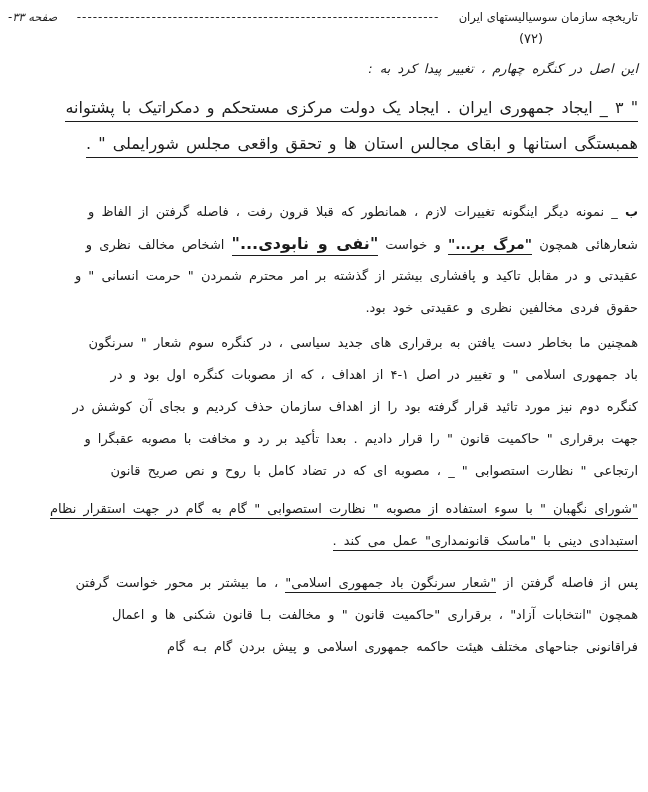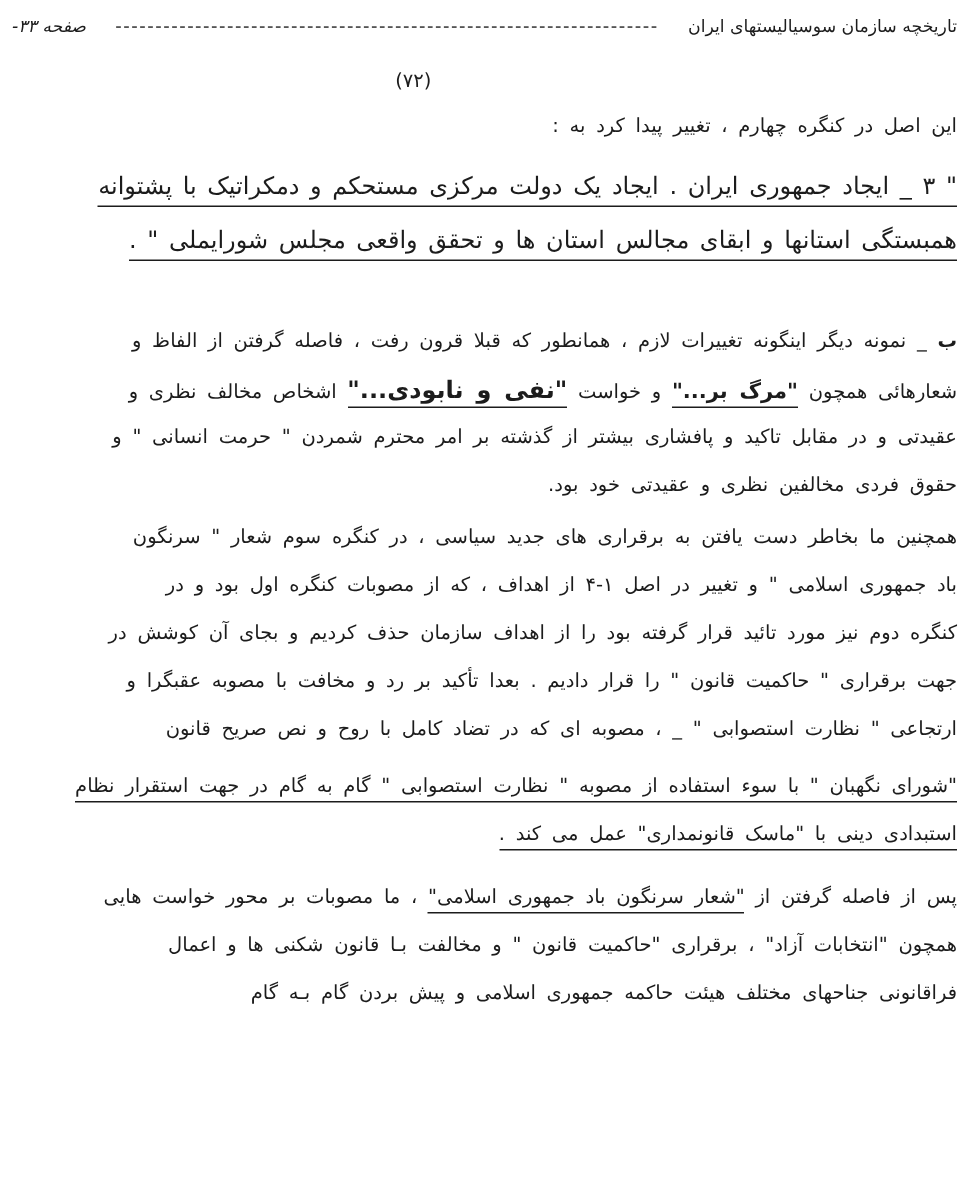--- a/index.html
+++ b/index.html
@@ -8,24 +8,24 @@
     width:648px; height:792px; background:#ffffff;
     direction:rtl; overflow:hidden; position:relative;
     font-family:"DejaVu Sans", sans-serif; color:#1c1c1c;
     padding:8px 10px 0 8px;
   }
   .header { display:flex; align-items:center; height:18px; font-size:11.5px; }
   .h-title { white-space:nowrap; }
   .h-dashes { flex:1; overflow:hidden; white-space:nowrap; margin:0 8px; font-size:12px; letter-spacing:1px; direction:ltr; text-align:center; color:#2a2a2a; }
   .h-page { white-space:nowrap;font-style:italic; }
 
-  .marker { margin-top:20px; height:18px; line-height:18px; font-size:13px; text-align:center; padding-left:0; padding-right:95px; }
+  .marker { margin-top:4px; height:18px; line-height:18px; font-size:13px; text-align:right; padding-left:0; padding-right:95px; }
 
   .line { font-size:13px; height:32px; line-height:32px; white-space:nowrap; text-align:right; word-spacing:3px; }
-  .intro { margin-top:10px; height:22px; line-height:22px; }
+  .intro { margin-top:10px; height:22px; line-height:22px;font-style:italic; }
 
   .principle { margin-top:10px; }
   .pline { font-size:16px; height:36px; line-height:36px; white-space:nowrap; text-align:right; word-spacing:2px; }
   .ul2 { border-bottom:1.7px solid #1c1c1c; padding-bottom:4px; }
   .ul  { border-bottom:1.5px solid #1c1c1c; padding-bottom:2px; }
 
   .para-b    { margin-top:34px; }
   .para-main { margin-top:3px; }
   .para-n    { margin-top:2px; }
   .para-g    { margin-top:6px; }
@@ -84,19 +84,19 @@
     <div class="line">
       <span class="ul">"شورای نگهبان " با سوء استفاده از  مصوبه " نظارت استصوابی "  گام به گام  در جهت استقرار نظام</span>
     </div>
     <div class="line">
       <span class="ul">استبدادی دینی با "ماسک قانونمداری"  عمل می کند .</span>
     </div>
   </div>
 
   <div class="para-last">
     <div class="line">
-      <span>پس از فاصله گرفتن از </span><span class="ul">"شعار سرنگون باد جمهوری اسلامی"</span><span> ، ما مصوبات بر محور خواست هایی</span>
+      <span>پس از فاصله گرفتن از </span><span class="ul">"شعار سرنگون باد جمهوری اسلامی"</span><span> ، ما بیشتر بر محور خواست گرفتن</span>
     </div>
     <div class="line">همچون  "انتخابات آزاد" ، برقراری "حاکمیت قانون " و مخالفت  بـا قانون شکنی ها و اعمال</div>
     <div class="line">فراقانونی جناحهای  مختلف هیئت حاکمه جمهوری اسلامی و  پیش بردن گام  بـه گام</div>
   </div>
 
 </div>
 
 </body></html>

